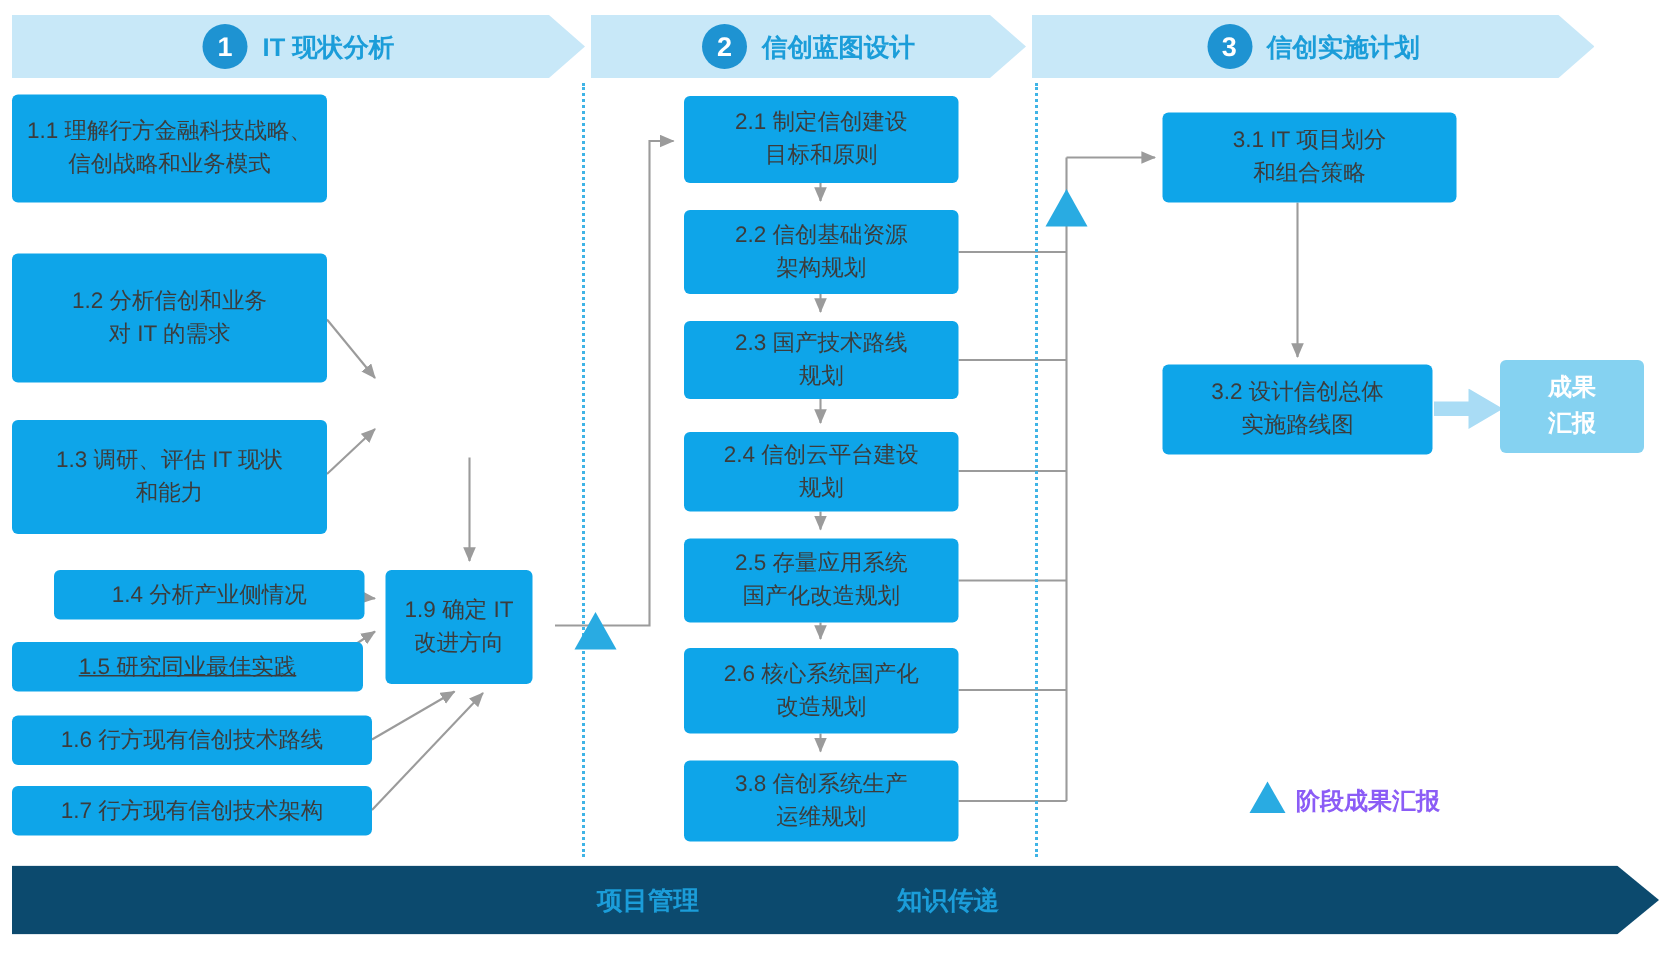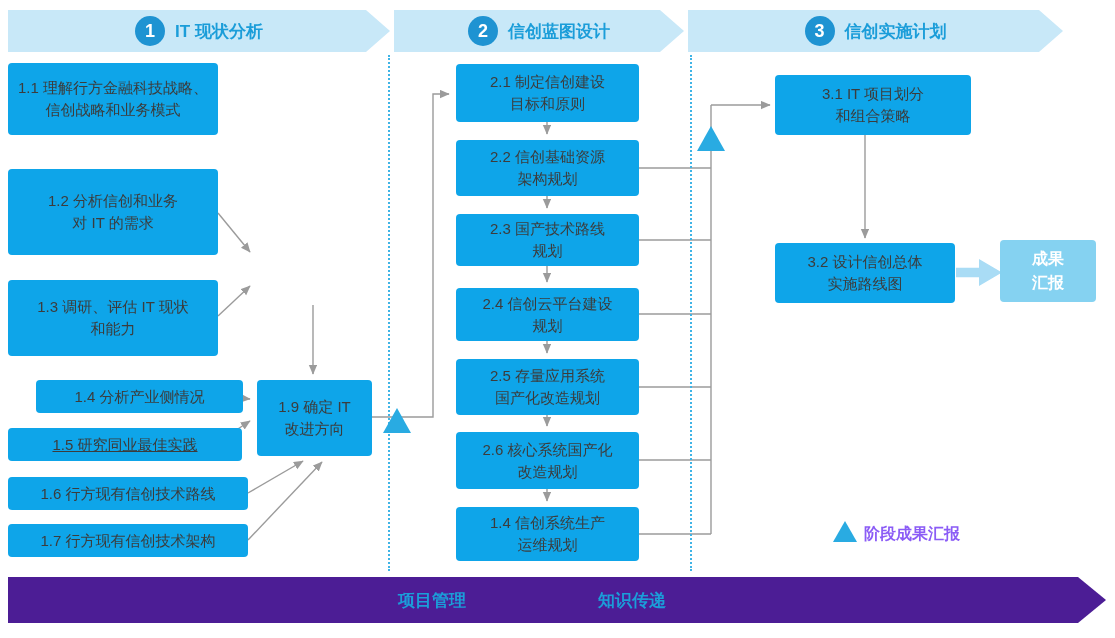--- a/index.html
+++ b/index.html
@@ -26,21 +26,21 @@
   .fat-arrow{position:absolute;background:#a9dcf5;
     clip-path:polygon(0 32%, 50% 32%, 50% 0, 100% 50%, 50% 100%, 50% 68%, 0 68%);}
 
   .tri-up{position:absolute;width:0;height:0;border-left:14px solid transparent;border-right:14px solid transparent;
     border-bottom:25px solid #29abe2;}
   .tri-up.small{border-left-width:12px;border-right-width:12px;border-bottom-width:21px;}
 
   .legend-label{position:absolute;color:#8b5cf6;font-weight:bold;font-size:16px;white-space:nowrap;}
 
   
-  .bottom-banner{position:absolute;left:8px;top:577px;width:1098px;height:46px;background:#4c1d95;
+  .bottom-banner{position:absolute;left:8px;top:577px;width:1098px;height:46px;background:#0c4a6e;
     clip-path:polygon(0 0, calc(100% - 28px) 0, 100% 50%, calc(100% - 28px) 100%, 0 100%);}
   .bottom-label{position:absolute;top:0;height:100%;display:flex;align-items:center;color:#1b9dd9;
     font-weight:bold;font-size:17px;white-space:nowrap;}
 
   svg.connectors{position:absolute;left:0;top:0;width:1115px;height:638px;}
 </style>
 </head>
 <body>
 
 <div class="canvas">
@@ -97,36 +97,36 @@
   <div class="box" style="left:8px;top:63px;width:210px;height:72px;">1.1 理解行方金融科技战略、
 信创战略和业务模式</div>
   <div class="box" style="left:8px;top:169px;width:210px;height:86px;">1.2 分析信创和业务
 对 IT 的需求</div>
   <div class="box" style="left:8px;top:280px;width:210px;height:76px;">1.3 调研、评估 IT 现状
 和能力</div>
   <div class="box" style="left:8px;top:380px;width:207px;height:33px;margin-left:28px;">1.4 分析产业侧情况</div>
   <div class="box" style="left:8px;top:428px;width:234px;height:33px;text-decoration:underline;">1.5 研究同业最佳实践</div>
   <div class="box" style="left:8px;top:477px;width:240px;height:33px;">1.6 行方现有信创技术路线</div>
   <div class="box" style="left:8px;top:524px;width:240px;height:33px;">1.7 行方现有信创技术架构</div>
-  <div class="box" style="left:257px;top:380px;width:115px;height:76px;text-align:center;">1.9 确定 IT
+  <div class="box" style="left:257px;top:380px;width:98px;height:76px;text-align:center;">1.9 确定 IT
 改进方向</div>
 
   <div class="box" style="left:456px;top:64px;width:183px;height:58px;">2.1 制定信创建设
 目标和原则</div>
   <div class="box" style="left:456px;top:140px;width:183px;height:56px;">2.2 信创基础资源
 架构规划</div>
   <div class="box" style="left:456px;top:214px;width:183px;height:52px;">2.3 国产技术路线
 规划</div>
   <div class="box" style="left:456px;top:288px;width:183px;height:53px;">2.4 信创云平台建设
 规划</div>
   <div class="box" style="left:456px;top:359px;width:183px;height:56px;">2.5 存量应用系统
 国产化改造规划</div>
   <div class="box" style="left:456px;top:432px;width:183px;height:57px;">2.6 核心系统国产化
 改造规划</div>
-  <div class="box" style="left:456px;top:507px;width:183px;height:54px;">1.4 信创系统生产
+  <div class="box" style="left:456px;top:507px;width:183px;height:54px;">3.8 信创系统生产
 运维规划</div>
 
   <div class="box" style="left:775px;top:75px;width:196px;height:60px;">3.1 IT 项目划分
 和组合策略</div>
   <div class="box" style="left:775px;top:243px;width:180px;height:60px;">3.2 设计信创总体
 实施路线图</div>
 
   <div class="fat-arrow" style="left:956px;top:259px;width:46px;height:27px;"></div>
   <div class="result-box" style="left:1000px;top:240px;width:96px;height:62px;">成果
 汇报</div>

